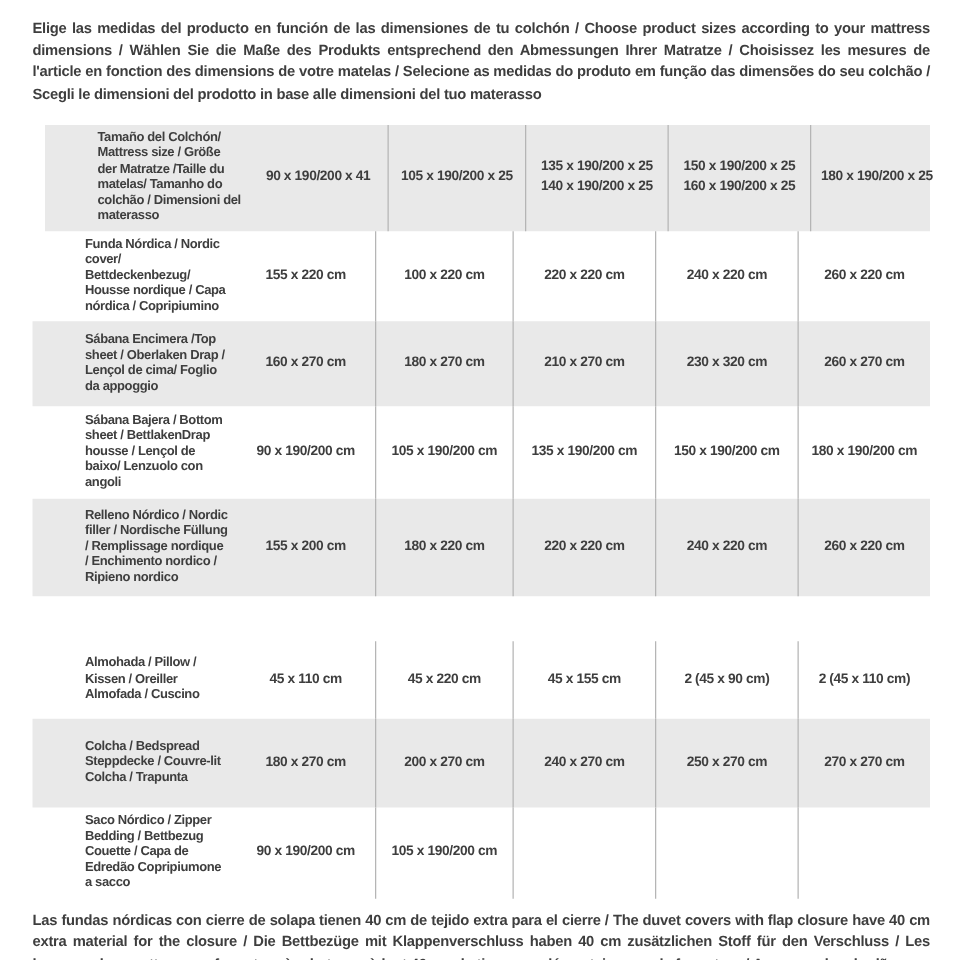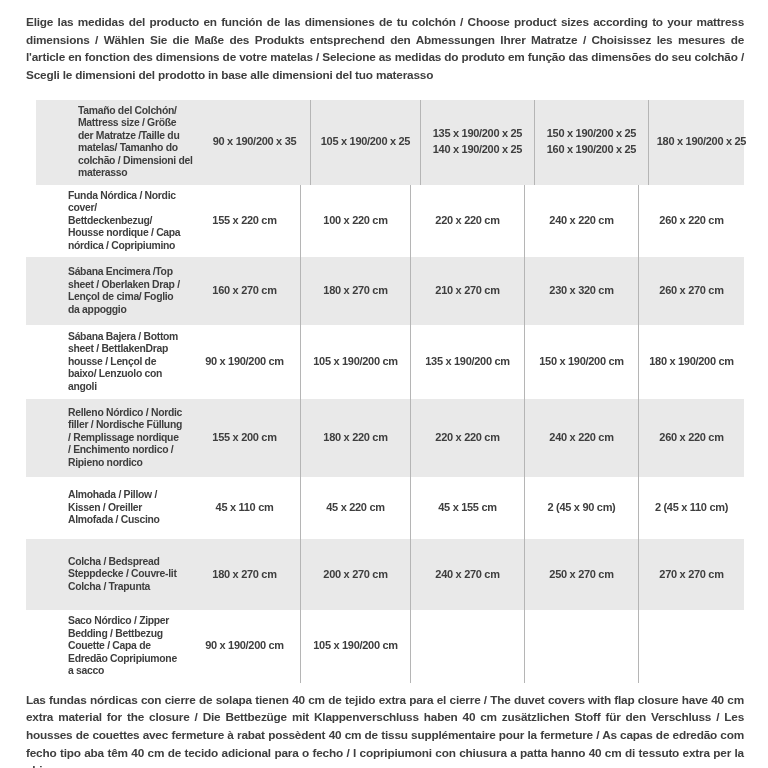--- a/index.html
+++ b/index.html
@@ -40,21 +40,21 @@
     grid-template-columns: 163px 111px 110px 114px 114px 106px;
   }
   .row:nth-child(odd) {
     background: #e9e9e9;
   }
   .row:nth-child(1) { min-height: 78px; margin-left: 10px; }
   .row:nth-child(2) { min-height: 68px; }
   .row:nth-child(3) { min-height: 68px; }
   .row:nth-child(4) { min-height: 74px; }
   .row:nth-child(5) { min-height: 78px; }
-  .row:nth-child(6) { min-height: 62px; }
+  .row:nth-child(6) { min-height: 62px; margin-top: 36px; }
   .row:nth-child(7) { min-height: 71px; }
   .row:nth-child(8) { min-height: 68px; }
   .cell {
     display: flex;
     align-items: center;
     box-sizing: border-box;
   }
   .cell.label {
     justify-content: flex-start;
     text-align: left;
@@ -85,21 +85,21 @@
 <body>
 
 <div class="page">
 
   <p class="intro">Elige las medidas del producto en función de las dimensiones de tu colchón / Choose product sizes according to your mattress dimensions / Wählen Sie die Maße des Produkts entsprechend den Abmessungen Ihrer Matratze / Choisissez les mesures de l'article en fonction des dimensions de votre matelas / Selecione as medidas do produto em função das dimensões do seu colchão / Scegli le dimensioni del prodotto in base alle dimensioni del tuo materasso</p>
 
   <div class="sizes-table">
 
     <div class="row">
       <div class="cell label">Tamaño del Colchón/ Mattress size / Größe der Matratze /Taille du matelas/ Tamanho do colchão / Dimensioni del materasso</div>
-      <div class="cell val">90 x 190/200 x 35</div>
+      <div class="cell val">90 x 190/200 x 41</div>
       <div class="cell val">105 x 190/200 x 25</div>
       <div class="cell val">135 x 190/200 x 25
 140 x 190/200 x 25</div>
       <div class="cell val">150 x 190/200 x 25
 160 x 190/200 x 25</div>
       <div class="cell val">180 x 190/200 x 25</div>
     </div>
 
     <div class="row">
       <div class="cell label">Funda Nórdica /  Nordic cover/ Bettdeckenbezug/ Housse nordique  / Capa nórdica / Copripiumino</div>

